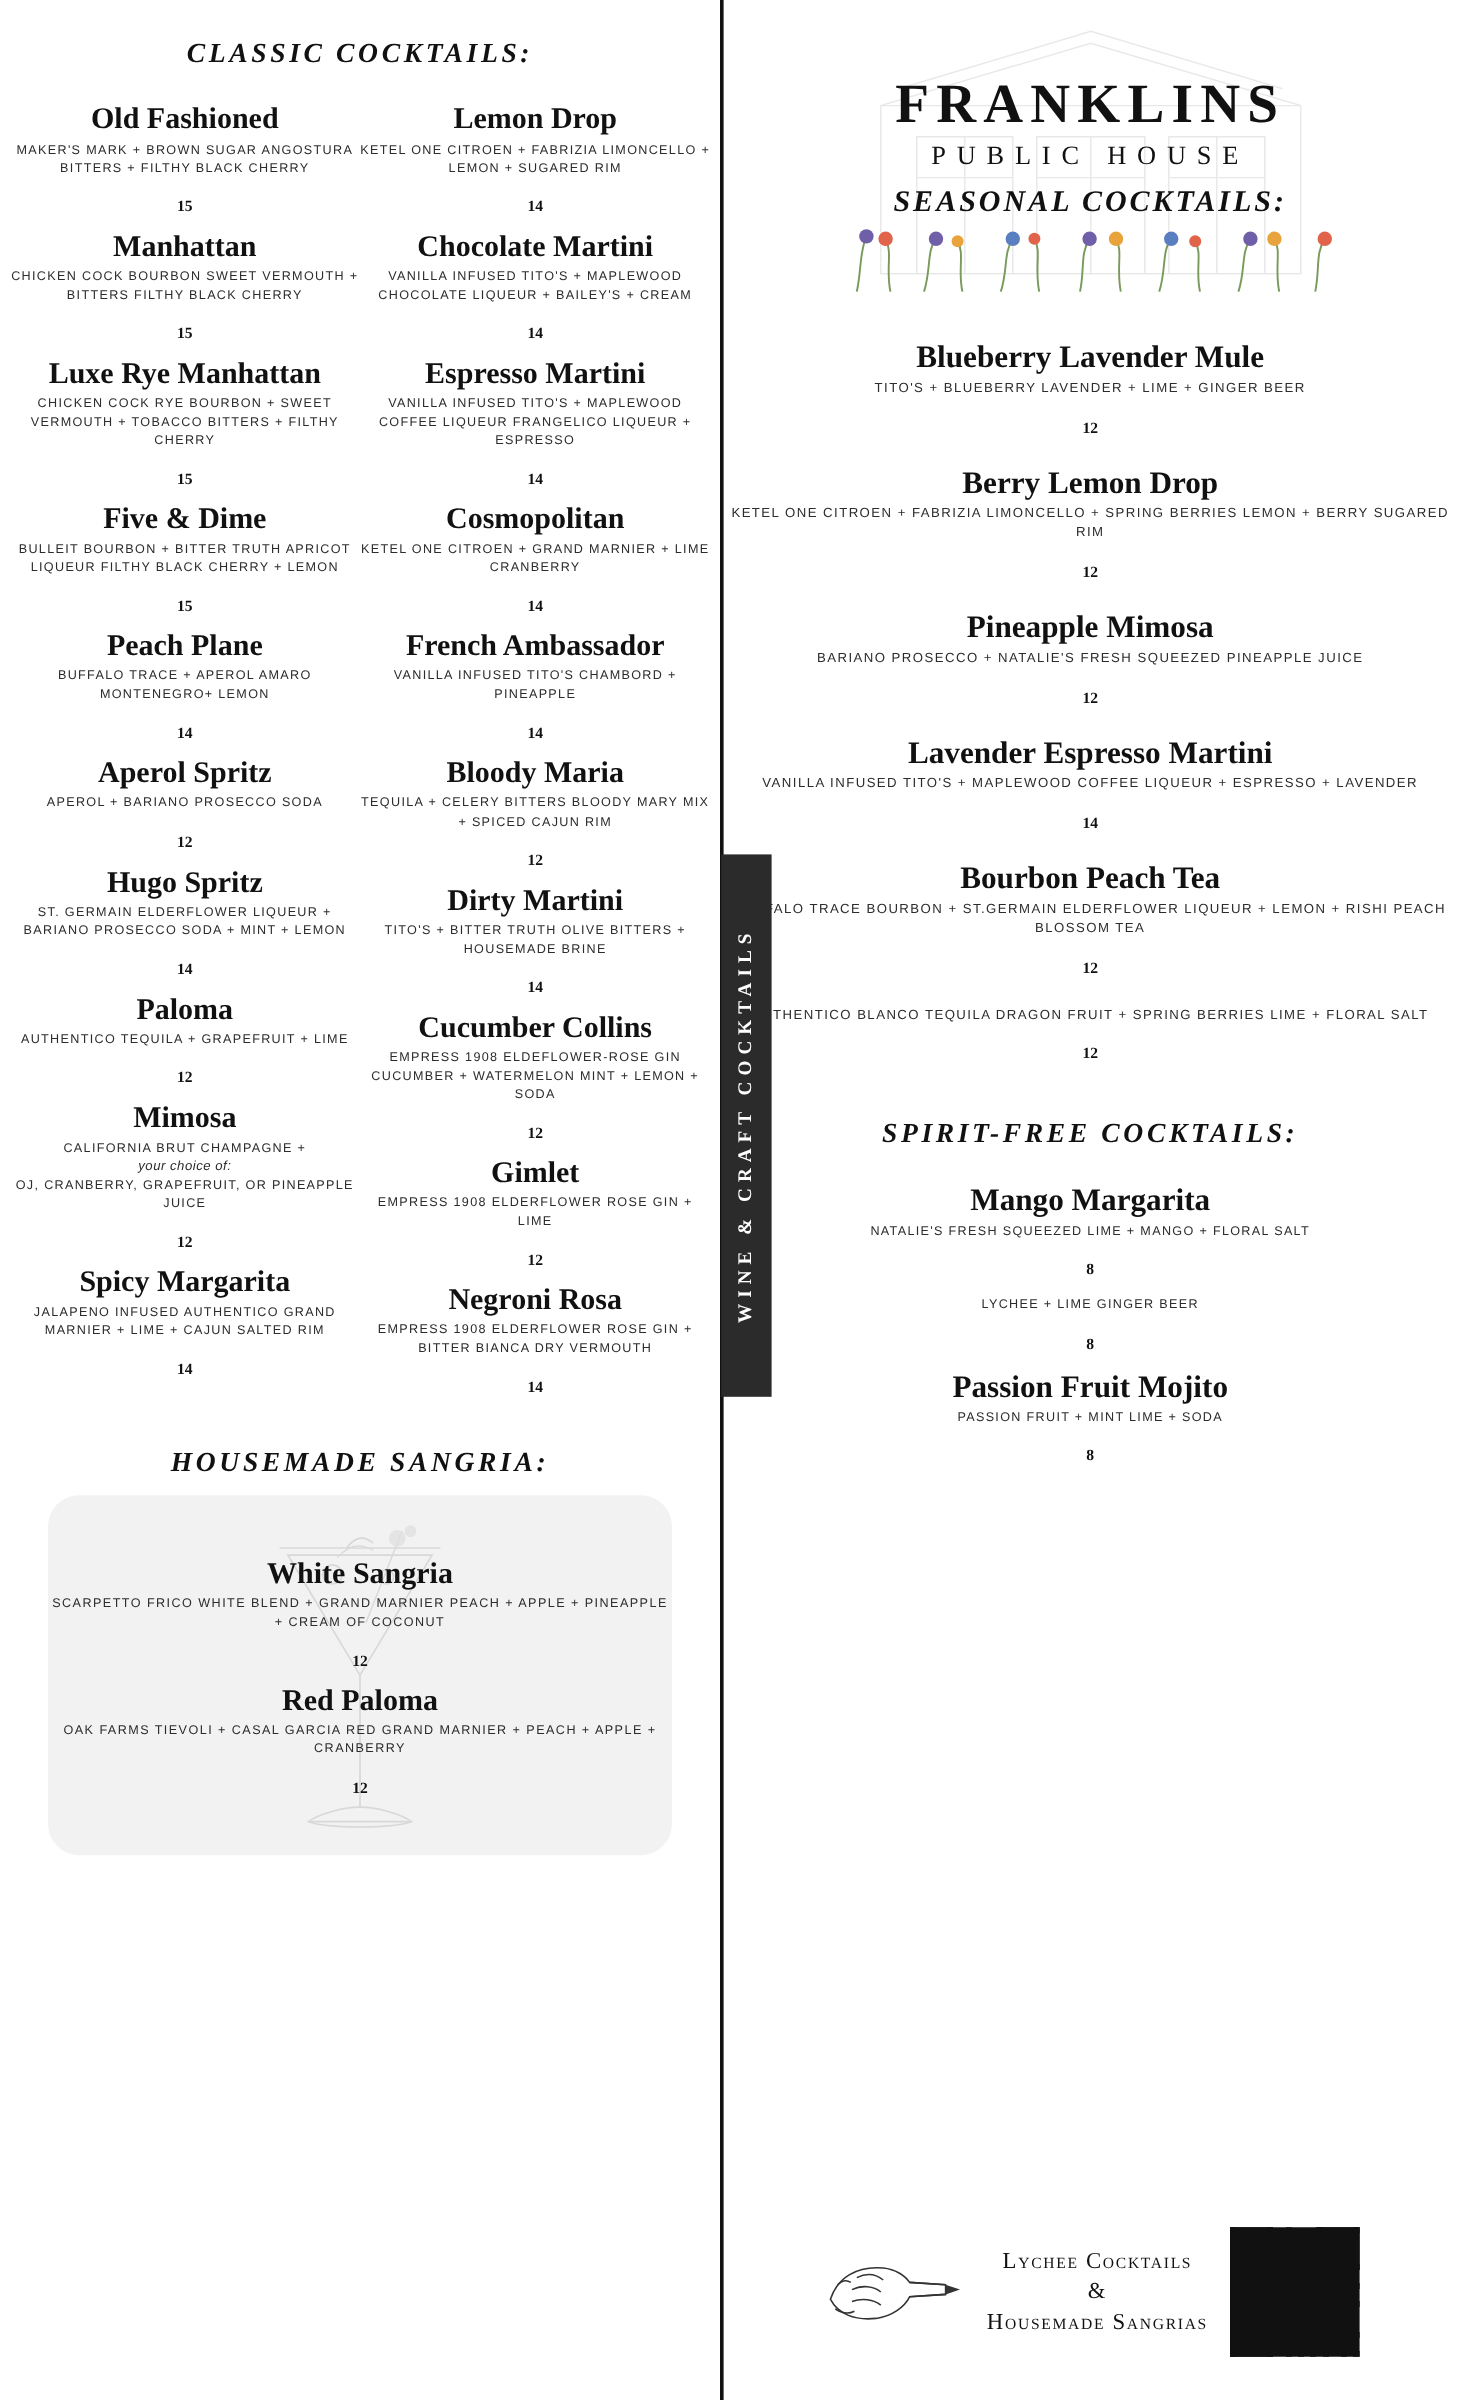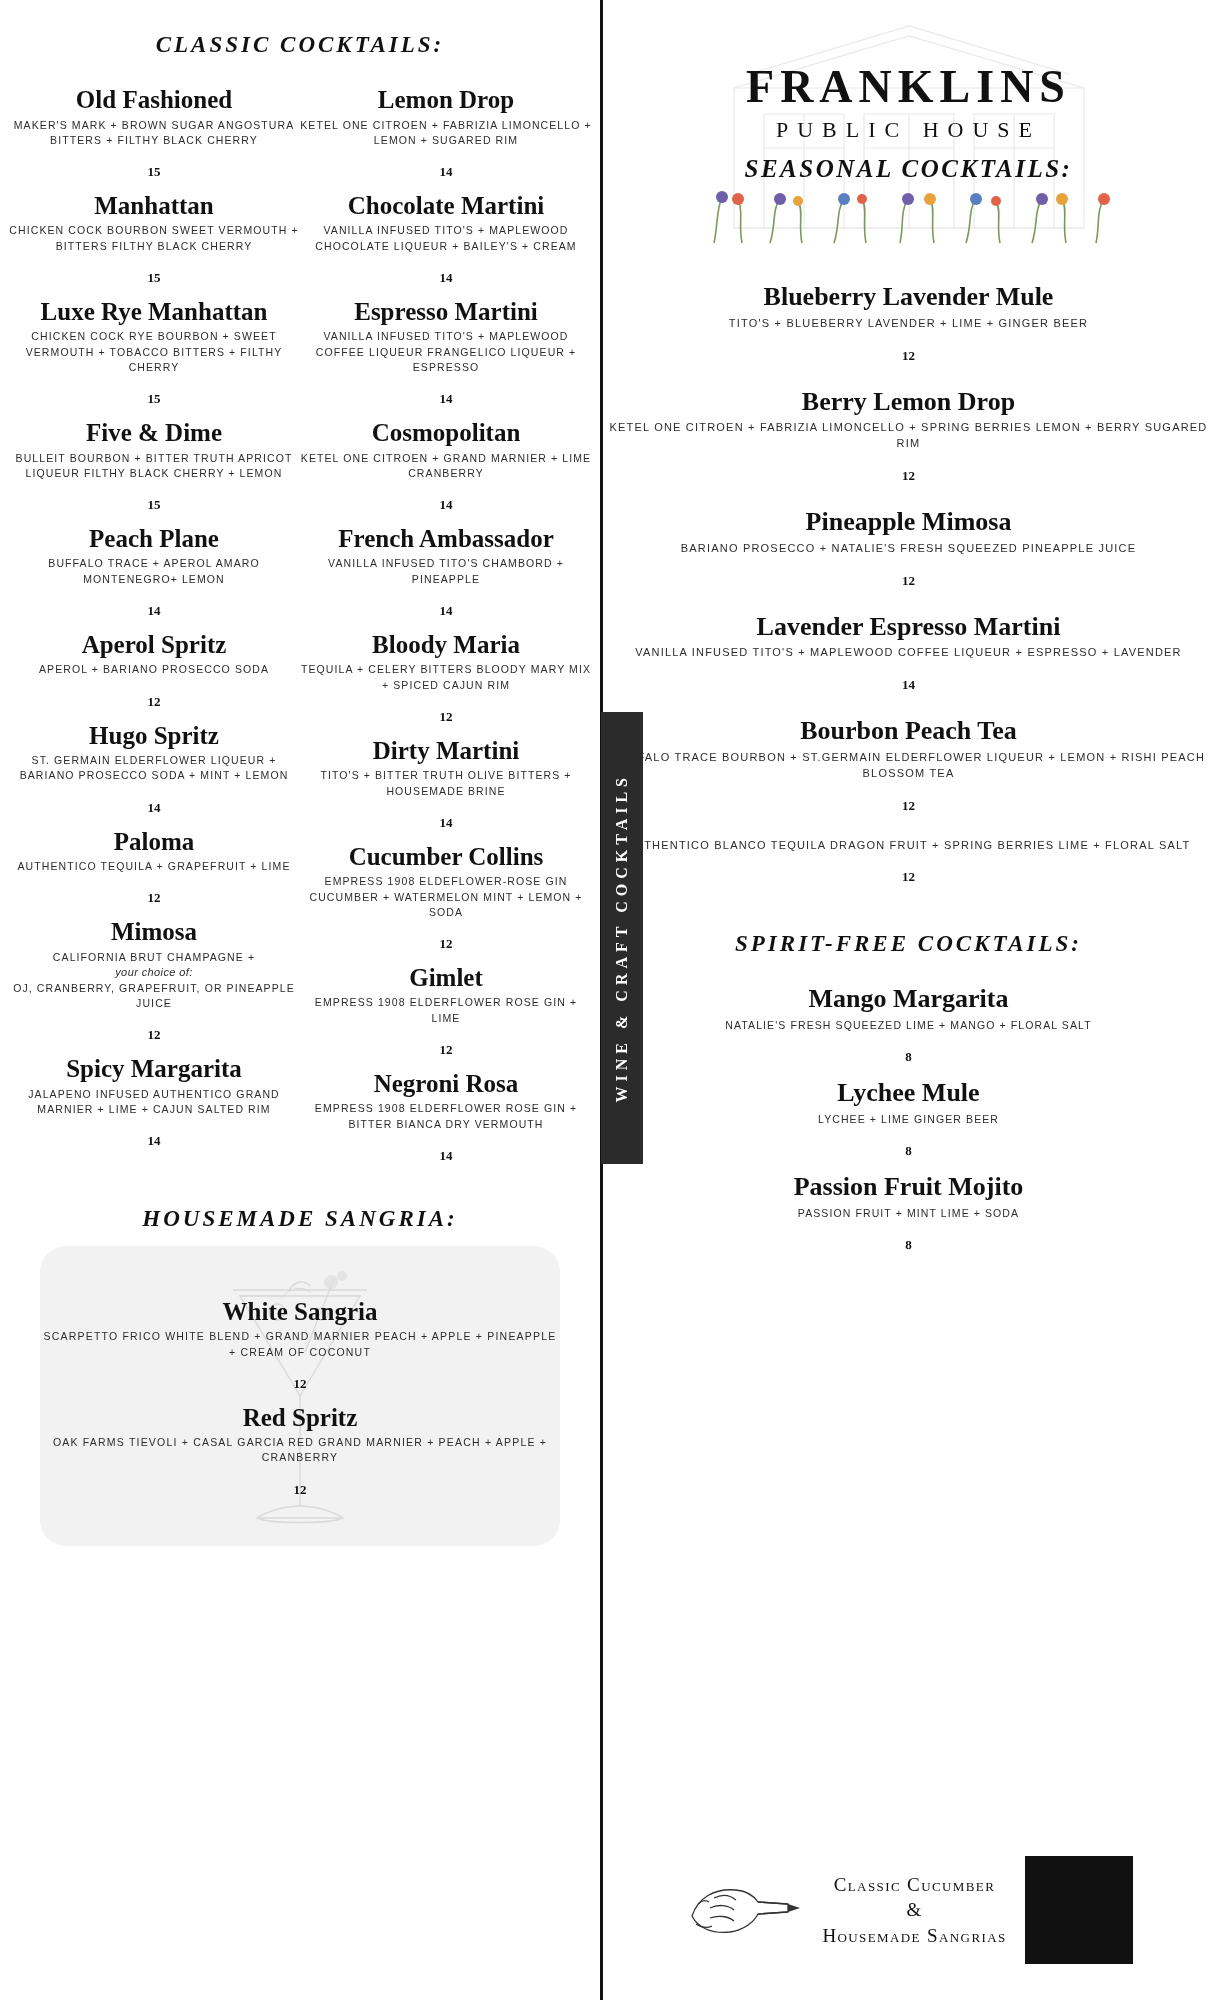--- a/index.html
+++ b/index.html
@@ -338,21 +338,21 @@
           </g>
         </svg>
 
         <div class="sangria-content">
           <div class="drink">
             <div class="name">White Sangria</div>
             <div class="desc">SCARPETTO FRICO WHITE BLEND + GRAND MARNIER PEACH + APPLE + PINEAPPLE + CREAM OF COCONUT</div>
             <div class="price">12</div>
           </div>
           <div class="drink">
-            <div class="name">Red Spritz</div>
+            <div class="name">Red Paloma</div>
             <div class="desc">OAK FARMS TIEVOLI + CASAL GARCIA RED GRAND MARNIER + PEACH + APPLE + CRANBERRY</div>
             <div class="price">12</div>
           </div>
         </div>
       </div>
     </div>
 
   </div>
 
   <div class="divider-v"></div>
@@ -457,21 +457,20 @@
 
     <div class="section-title spirit-title">SPIRIT-FREE COCKTAILS:</div>
 
     <div class="sf-list">
       <div class="drink">
         <div class="name">Mango Margarita</div>
         <div class="desc">NATALIE'S FRESH SQUEEZED LIME + MANGO + FLORAL SALT</div>
         <div class="price">8</div>
       </div>
       <div class="drink">
-        <div class="name">Lychee Mule</div>
         <div class="desc">LYCHEE + LIME GINGER BEER</div>
         <div class="price">8</div>
       </div>
       <div class="drink">
         <div class="name">Passion Fruit Mojito</div>
         <div class="desc">PASSION FRUIT + MINT LIME + SODA</div>
         <div class="price">8</div>
       </div>
     </div>
 
@@ -485,21 +484,21 @@
           <path d="M26 48 C34 45 44 46 50 51"></path>
           <path d="M14 34 C18 30 22 30 25 32"></path>
           <path d="M12 54 C18 58 24 58 28 56"></path>
         </g>
         <g fill="#333">
             <polygon points="104,34 116,38 104,42"></polygon>
           </g>
       </svg>
 
       <div class="footer-text">
-        <div>Classic Cucumber</div>
+        <div>Lychee Cocktails</div>
         <div>&amp;</div>
         <div>Housemade Sangrias</div>
       </div>
 
       <svg class="qr" viewBox="0 0 21 21" shape-rendering="crispEdges">
         <rect x="0" y="0" width="21" height="21" fill="#fff"></rect>
         <g>
           <rect x="0" y="0" width="7" height="1"></rect>
             <rect x="0" y="6" width="7" height="1"></rect>
           <rect x="0" y="0" width="1" height="7"></rect>

